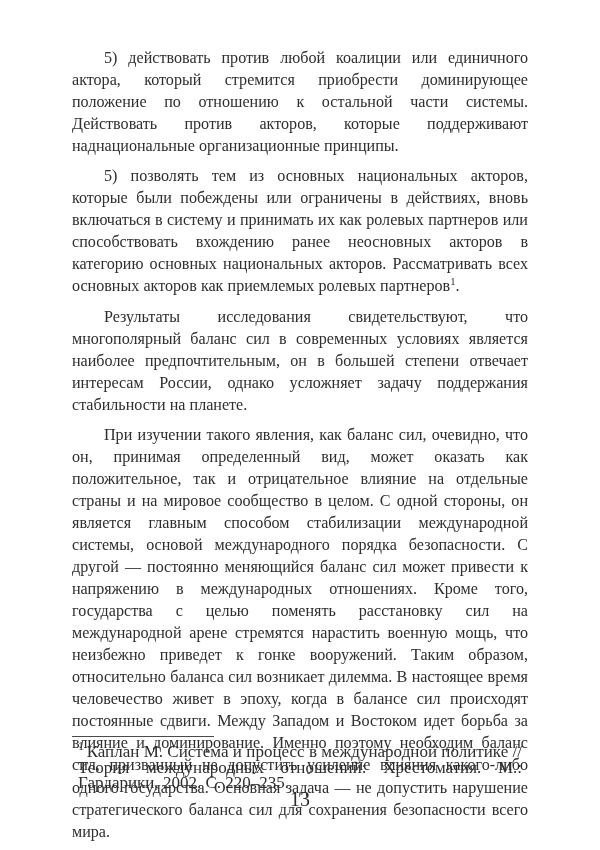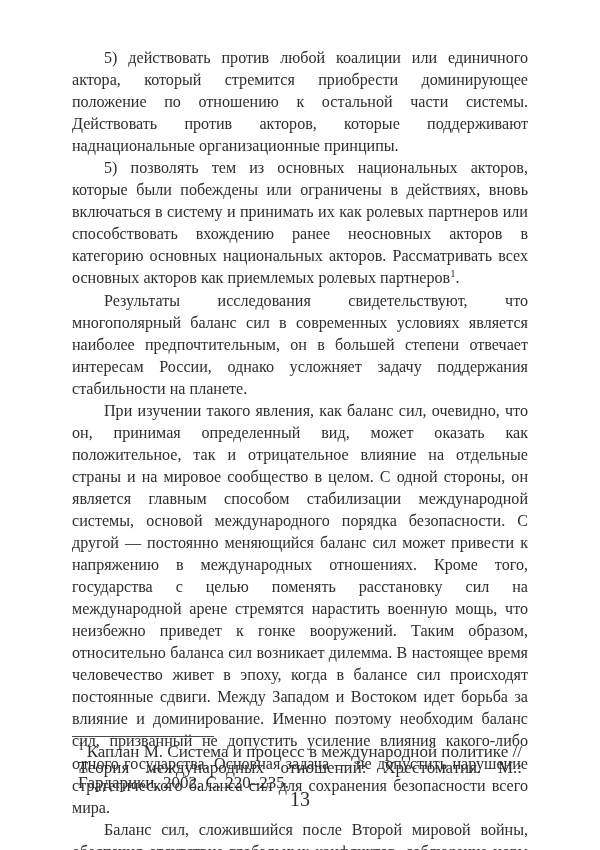--- a/index.html
+++ b/index.html
@@ -41,21 +41,21 @@
     text-align: justify;
     font-size: 16.1px;
     line-height: 22.05px;
     color: #2e2e2e;
     hyphens: manual;
     -webkit-hyphens: manual;
     word-spacing: 0.1px;
   }
 
   .para + .para {
-    margin-top: 0;
+    margin-top: 8px;
   }
 
   sup.fnref {
     font-size: 0.66em;
     vertical-align: super;
     line-height: 0;
   }
 
   
   .footnote-area {

